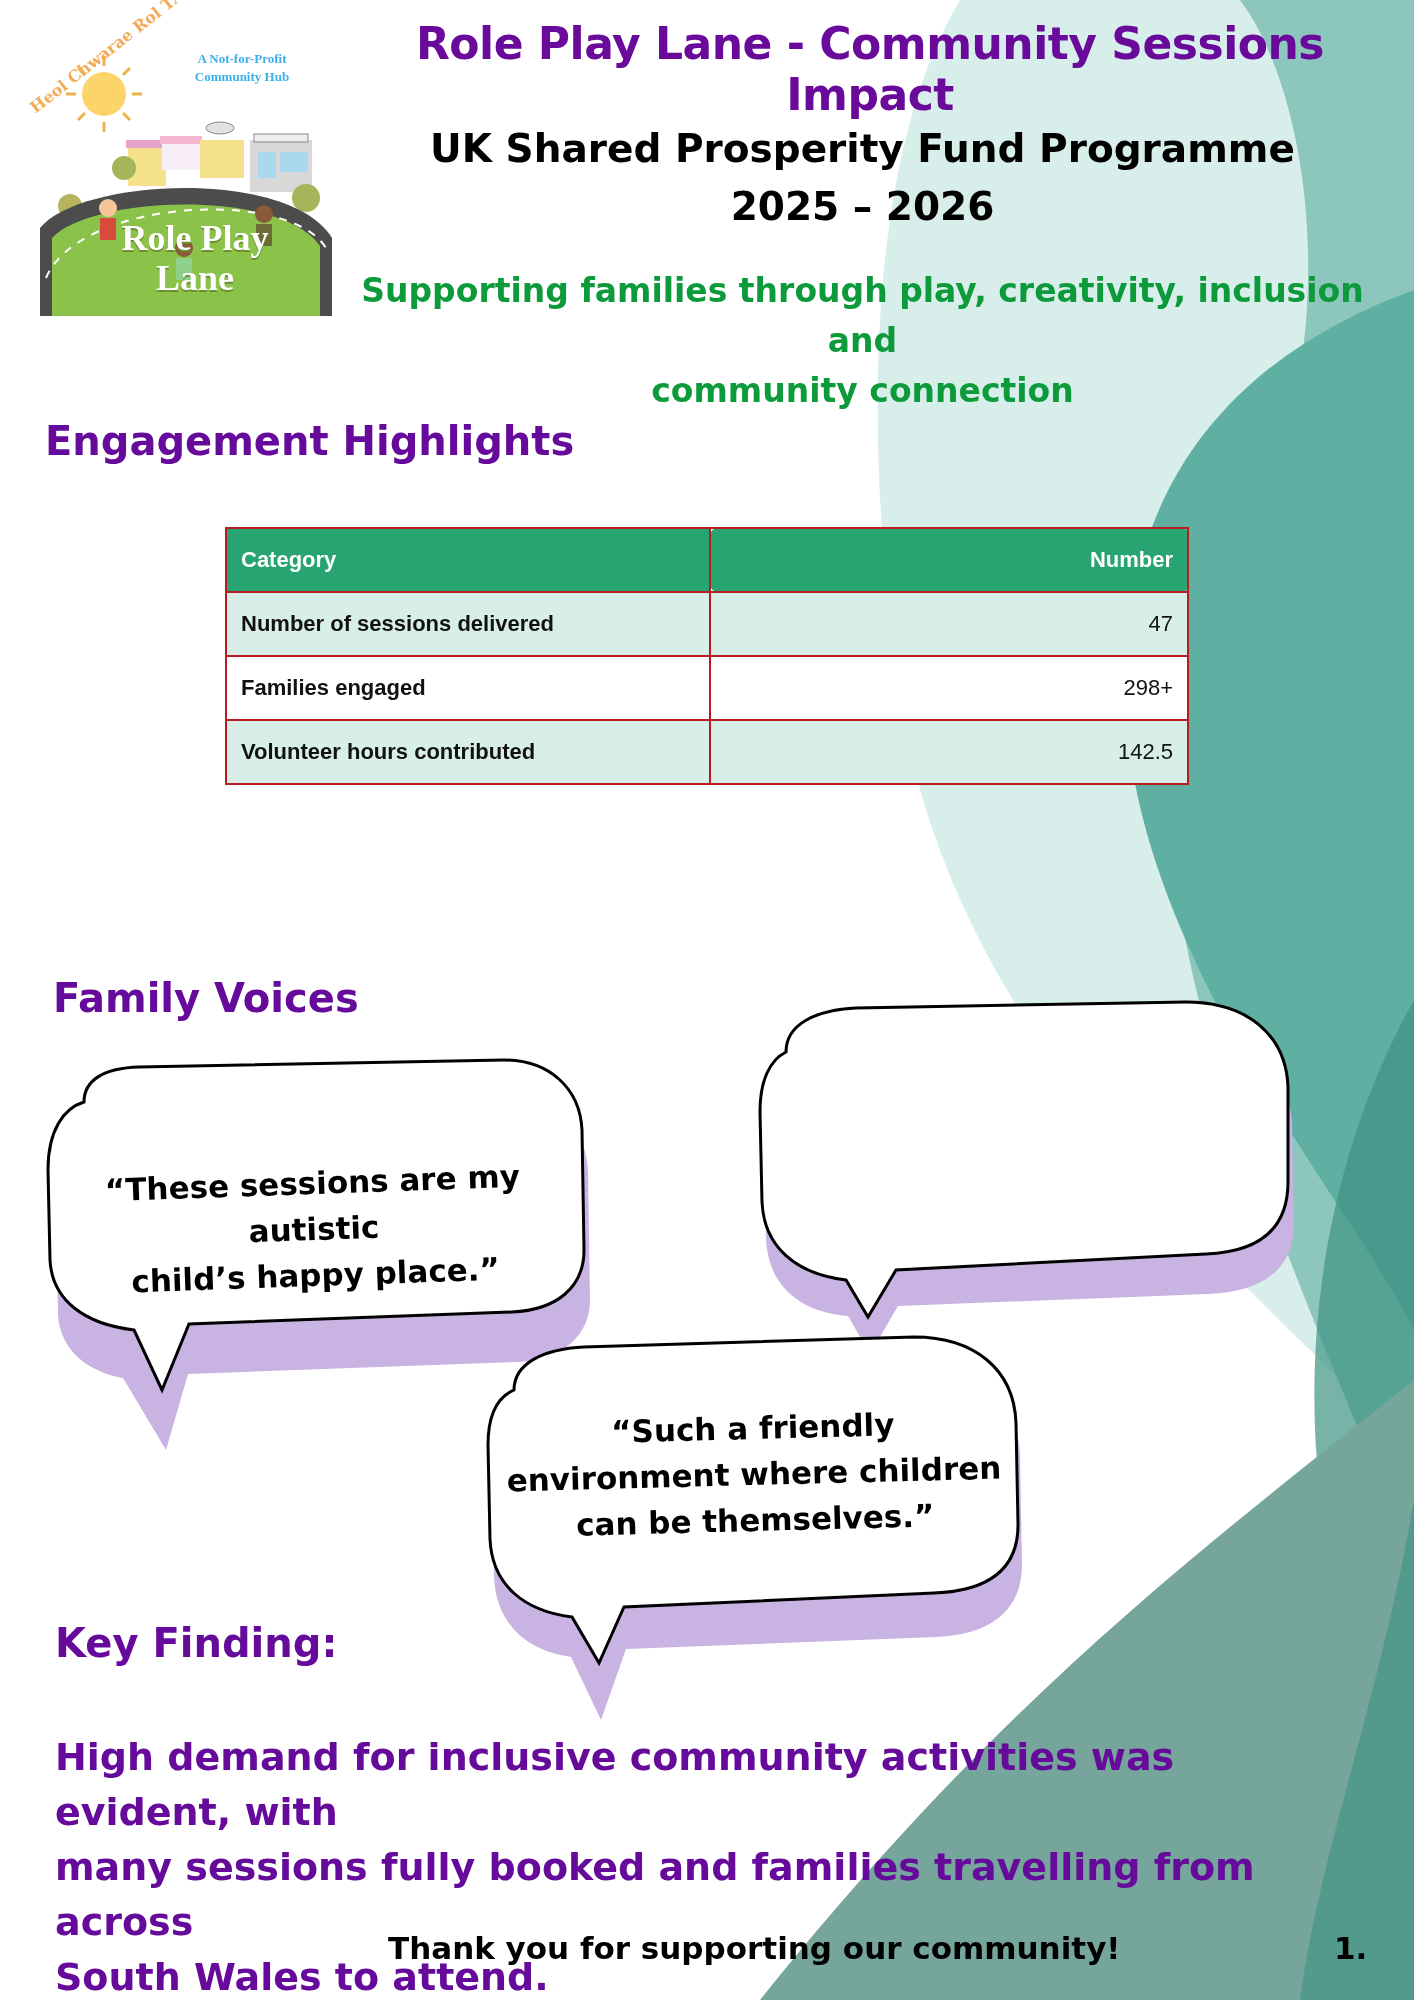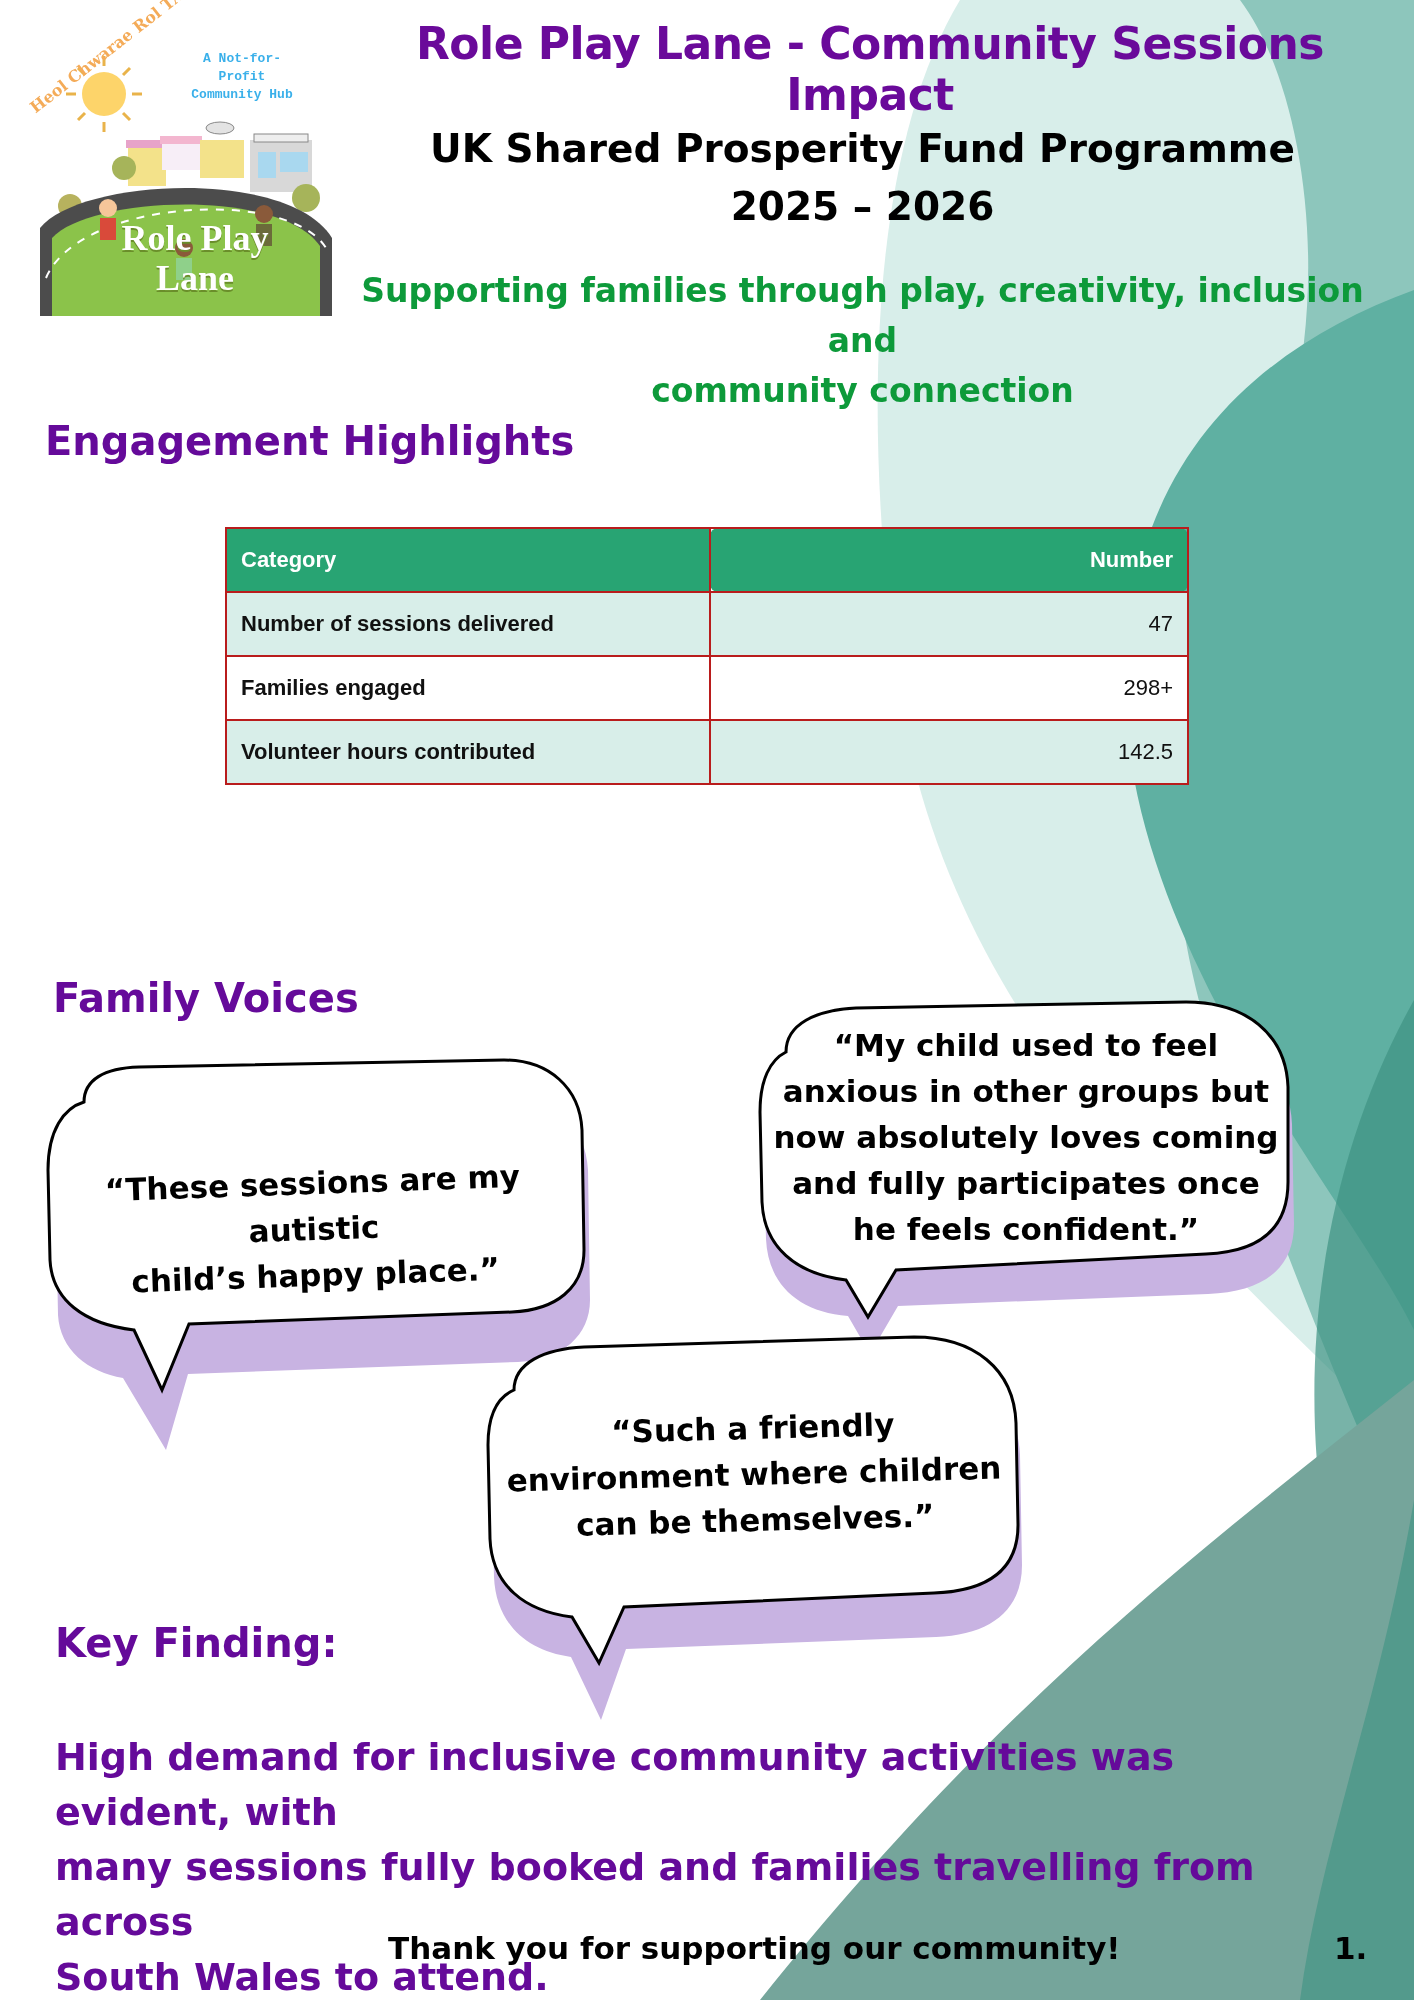--- a/index.html
+++ b/index.html
@@ -9,21 +9,21 @@
     font-family: "DejaVu Sans", sans-serif;
   }
   .bg { position: absolute; left: 0; top: 0; width: 1414px; height: 2000px; z-index: 0; }
   .layer { position: absolute; z-index: 2; }
 
   
   .logo { left: 40px; top: 28px; width: 292px; height: 288px; }
   .logo-hub {
     position: absolute; left: 142px; top: 22px; width: 120px;
     text-align: center; color: #3ab0ea; font-weight: bold; font-size: 13px; line-height: 18px;
-    font-family: Liberation Mono, monospace;
+    font-family: Liberation Serif, serif;
   }
   .logo-welsh {
     position: absolute; left: -2px; top: 2px; color: #f4ab58; font-family: "DejaVu Serif", serif;
     font-weight: bold; font-size: 16px; transform: rotate(-38deg); transform-origin: left bottom;
     white-space: nowrap; top: 70px;
   }
   .logo-name {
     position: absolute; left: 30px; top: 190px; width: 250px; text-align: center;
     color: #ffffff; font-weight: bold; font-size: 36px; line-height: 40px;
     font-family: Liberation Serif, serif;
@@ -186,27 +186,20 @@
     <div>“These sessions are my autistic</div>
     <div>child’s happy place.”</div>
   </div>
 </div>
 
 <div class="layer bubble" style="left:756px; top:1002px; width:540px; height:340px;">
   <svg width="540" height="340">
     <path d="M30 70 C 30 40, 60 22, 100 20 L 430 12 C 490 12, 532 45, 534 100 L 536 200 C 536 245, 505 268, 450 270 L 140 282 L 112 330 L 90 292 C 40 288, 10 260, 8 215 L 6 140 Z" fill="#c8b3e2" transform="translate(2,22)"></path>
     <path d="M30 50 C 30 22, 60 8, 100 6 L 430 0 C 490 0, 530 32, 532 85 L 532 180 C 532 230, 500 250, 450 252 L 140 268 L 112 315 L 90 278 C 40 272, 8 245, 6 200 L 4 110 C 4 78, 14 58, 30 50 Z" fill="#ffffff" stroke="#000" stroke-width="3"></path>
   </svg>
-  <div class="bubble-text" style="left:10px; top:20px; width:520px;">
-    <div>“My child used to feel</div>
-    <div>anxious in other groups but</div>
-    <div>now absolutely loves coming</div>
-    <div>and fully participates once</div>
-    <div>he feels confident.”</div>
-  </div>
 </div>
 
 <div class="layer bubble" style="left:484px; top:1335px; width:540px; height:365px;">
   <svg width="540" height="365">
     <path d="M30 70 C 30 40, 60 25, 100 22 L 430 14 C 490 14, 532 45, 534 100 L 536 210 C 536 255, 505 280, 450 282 L 140 294 L 115 365 L 85 302 C 40 296, 10 268, 8 222 L 6 140 Z" fill="#c8b3e2" transform="translate(2,20)"></path>
     <path d="M30 55 C 30 28, 60 14, 100 12 L 430 2 C 490 2, 530 34, 532 88 L 534 190 C 534 236, 502 256, 450 258 L 140 272 L 115 328 L 88 282 C 40 276, 8 250, 6 204 L 4 110 C 4 80, 14 62, 30 55 Z" fill="#ffffff" stroke="#000" stroke-width="3"></path>
   </svg>
   <div class="bubble-text" style="left:10px; top:70px; width:520px; transform: rotate(-1.5deg);">
     <div>“Such a friendly</div>
     <div>environment where children</div>

